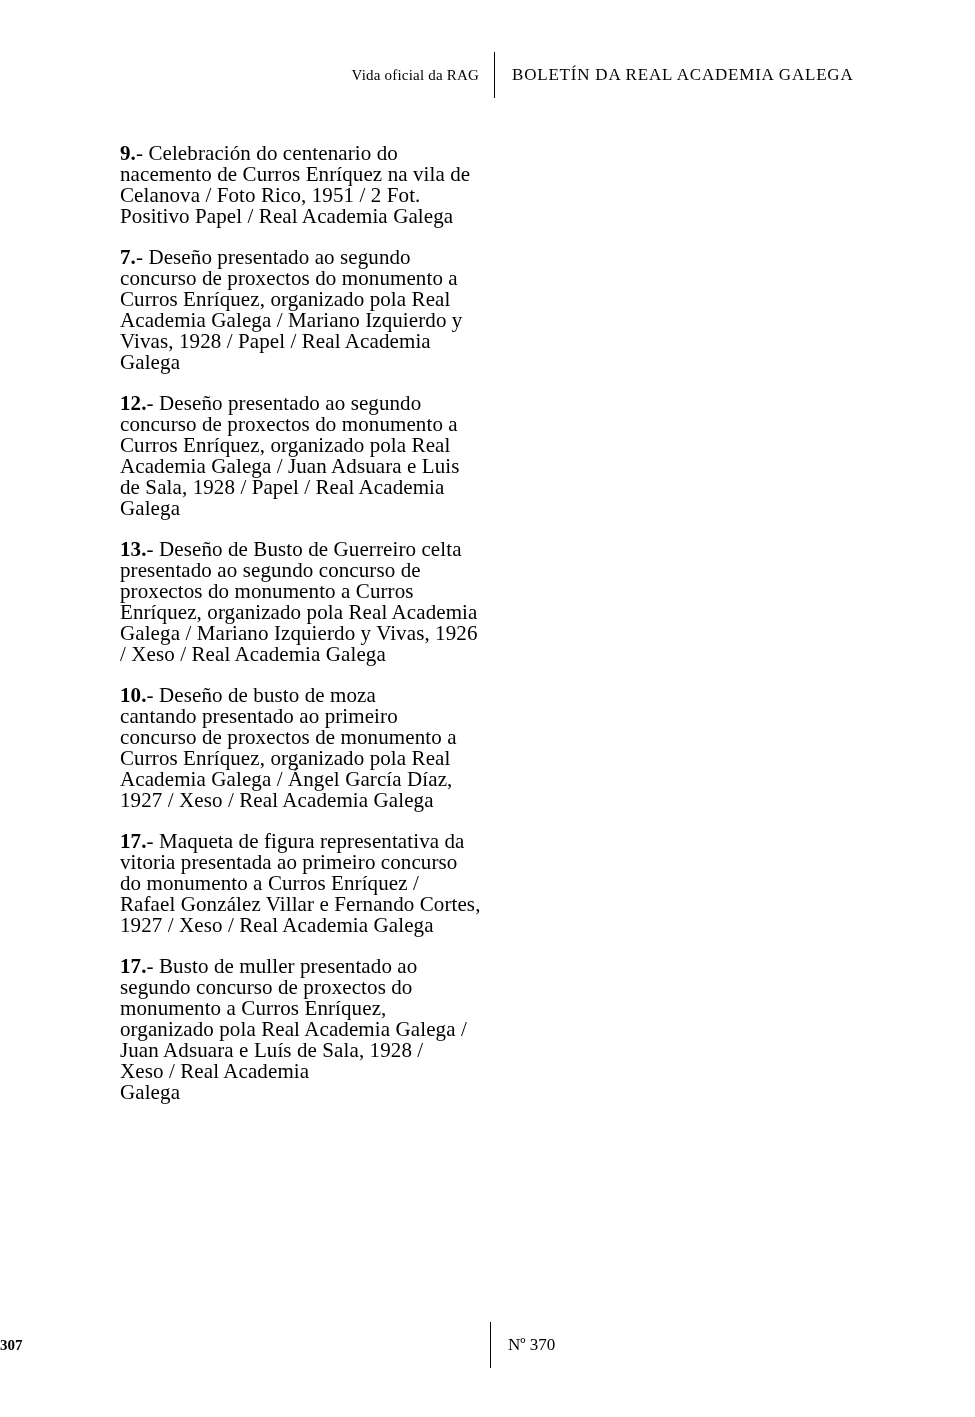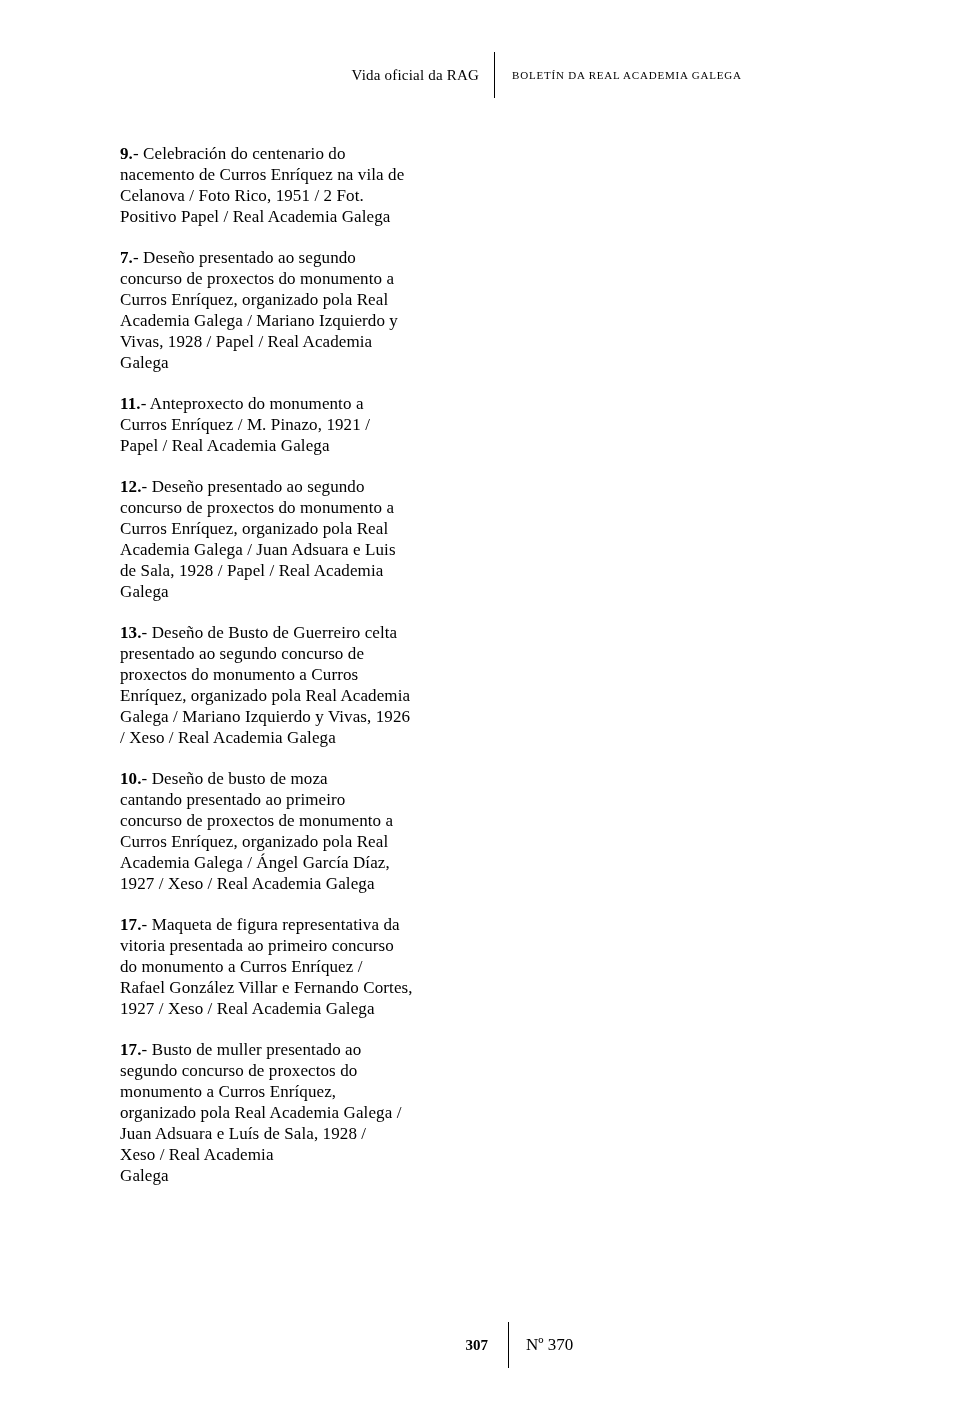--- a/index.html
+++ b/index.html
@@ -38,33 +38,33 @@
     font-size: 15px;
     letter-spacing: 0.2px;
   }
   .head-divider {
     width: 0;
     height: 46px;
     border-left: 1.5px solid #000;
   }
   .running-head .right-cell {
     padding-left: 17px;
-    font-size: 11px;
+    font-size: 17px;
     letter-spacing: 0.8px;
   }
   
   .entries {
     position: absolute;
     left: 120px;
     top: 143px;
     width: 372px;
   }
   .entry {
     margin: 0 0 20px 0;
-    font-size: 17px;
+    font-size: 21px;
     line-height: 21px;
     letter-spacing: 0.1px;
   }
   .entry .num {
     font-weight: bold;
   }
   .entry .body {
     white-space: pre-line;
   }
   
@@ -72,26 +72,24 @@
     position: absolute;
     top: 1322px;
     left: 0;
     width: 975px;
     height: 46px;
     display: flex;
     align-items: center;
   }
   .page-footer .left-cell {
     width: 490px;
-    text-align: right;
     padding-right: 20px;
     box-sizing: border-box;
     font-size: 15px;
     font-weight: bold;
-    margin-left: 18px;
   }
   .page-footer .right-cell {
     padding-left: 17px;
     font-size: 17px;
   }
 </style>
 </head>
 <body>
 
 <div class="page">
@@ -107,23 +105,20 @@
   <p class="entry"><span class="num">9.</span><span class="dash">-</span> <span class="body">Celebración do centenario do
 nacemento de Curros Enríquez na vila de
 Celanova / Foto Rico, 1951 / 2 Fot.
 Positivo Papel / Real Academia Galega</span></p>
       <p class="entry"><span class="num">7.</span><span class="dash">-</span> <span class="body">Deseño presentado ao segundo
 concurso de proxectos do monumento a
 Curros Enríquez, organizado pola Real
 Academia Galega / Mariano Izquierdo y
 Vivas, 1928 / Papel / Real Academia
 Galega</span></p>
-      <p class="entry"><span class="num">11.</span><span class="dash">-</span> <span class="body">Anteproxecto do monumento a
-Curros Enríquez / M. Pinazo, 1921 /
-Papel / Real Academia Galega</span></p>
       <p class="entry"><span class="num">12.</span><span class="dash">-</span> <span class="body">Deseño presentado ao segundo
 concurso de proxectos do monumento a
 Curros Enríquez, organizado pola Real
 Academia Galega / Juan Adsuara e Luis
 de Sala, 1928 / Papel / Real Academia
 Galega</span></p>
       <p class="entry"><span class="num">13.</span><span class="dash">-</span> <span class="body">Deseño de Busto de Guerreiro celta
 presentado ao segundo concurso de
 proxectos do monumento a Curros
 Enríquez, organizado pola Real Academia

